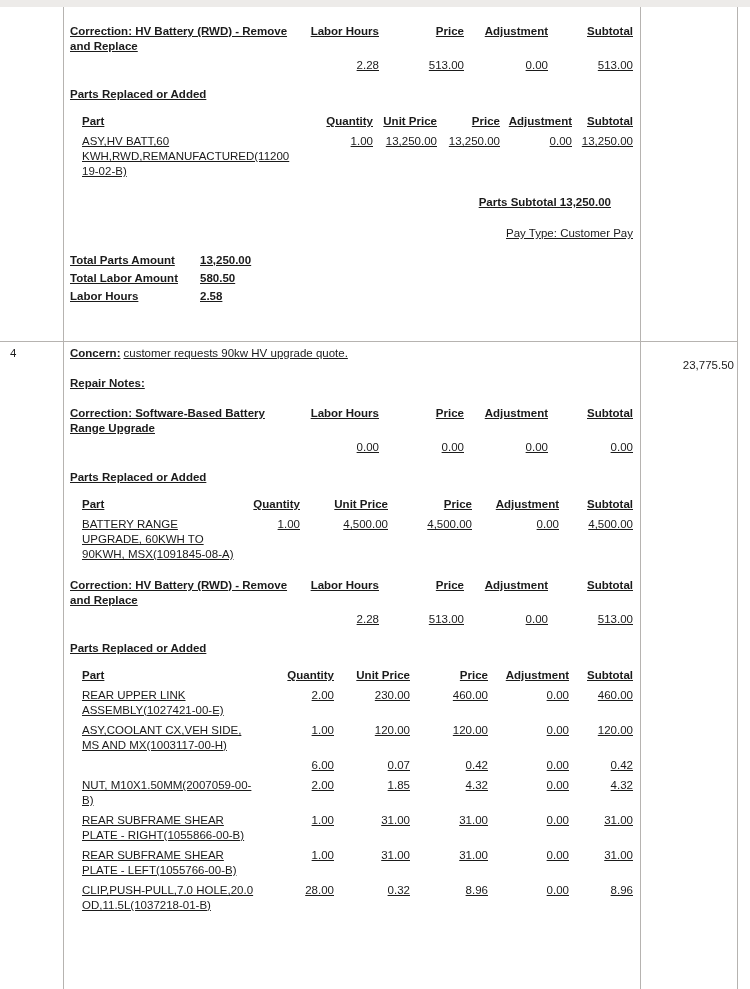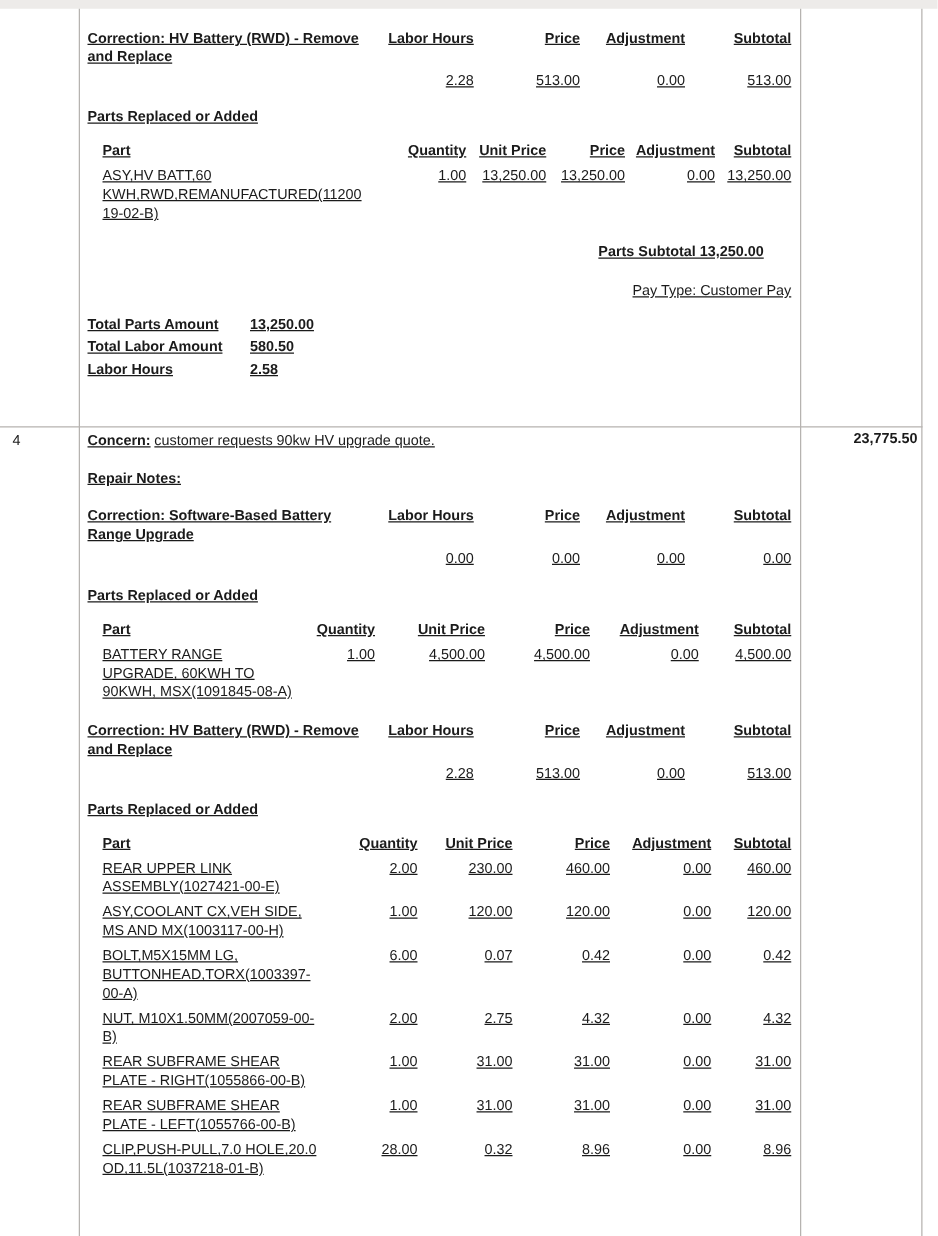--- a/index.html
+++ b/index.html
@@ -14,21 +14,21 @@
 
   .topband { position:absolute; left:0; top:0; width:750px; height:7px; background:#edebe9; }
   .vline { position:absolute; top:7px; bottom:0; width:1px; background:#b6b3b0; }
   .v1 { left:63px; } .v2 { left:640px; } .v3 { left:737px; }
   .hline { position:absolute; top:341px; left:0; width:738px; height:1px; background:#b6b3b0; }
 
   .content { position:absolute; left:70px; width:563px;text-decoration:underline; }
   .row3 { top:24px; }
   .row4 { top:346px; }
   .row-num { position:absolute; left:10px; top:346px; }
-  .row-amount { position:absolute; top:344px; right:16px; font-weight:bold; }
+  .row-amount { position:absolute; top:358px; right:16px; font-weight:normal; }
 
   
   .corr-row { display:flex; }
   .ct { width:235px; padding-right:6px; }
   .cc { text-align:right; flex-shrink:0; }
   .c1 { width:74px; } .c2 { width:85px; } .c3 { width:84px; } .c4 { width:85px; }
   .corr-vals { margin-top:4px; }
 
   
   .pt-row { display:flex;padding-left:12px; }
@@ -211,31 +211,30 @@
       </div>
       <div class="pt-row">
         <div class="pn">ASY,COOLANT CX,VEH SIDE, MS AND MX(1003117-00-H)</div>
         <div class="q">1.00</div>
         <div class="u">120.00</div>
         <div class="p">120.00</div>
         <div class="a">0.00</div>
         <div class="s">120.00</div>
       </div>
       <div class="pt-row">
-        <div class="pn">BOLT,M5X15MM LG, BUTTONHEAD,TORX(1003397-00-A)</div>
         <div class="q">6.00</div>
         <div class="u">0.07</div>
         <div class="p">0.42</div>
         <div class="a">0.00</div>
         <div class="s">0.42</div>
       </div>
       <div class="pt-row">
         <div class="pn">NUT, M10X1.50MM(2007059-00-B)</div>
         <div class="q">2.00</div>
-        <div class="u">2.75</div>
+        <div class="u">1.85</div>
         <div class="p">4.32</div>
         <div class="a">0.00</div>
         <div class="s">4.32</div>
       </div>
       <div class="pt-row">
         <div class="pn">REAR SUBFRAME SHEAR PLATE - RIGHT(1055866-00-B)</div>
         <div class="q">1.00</div>
         <div class="u">31.00</div>
         <div class="p">31.00</div>
         <div class="a">0.00</div>

